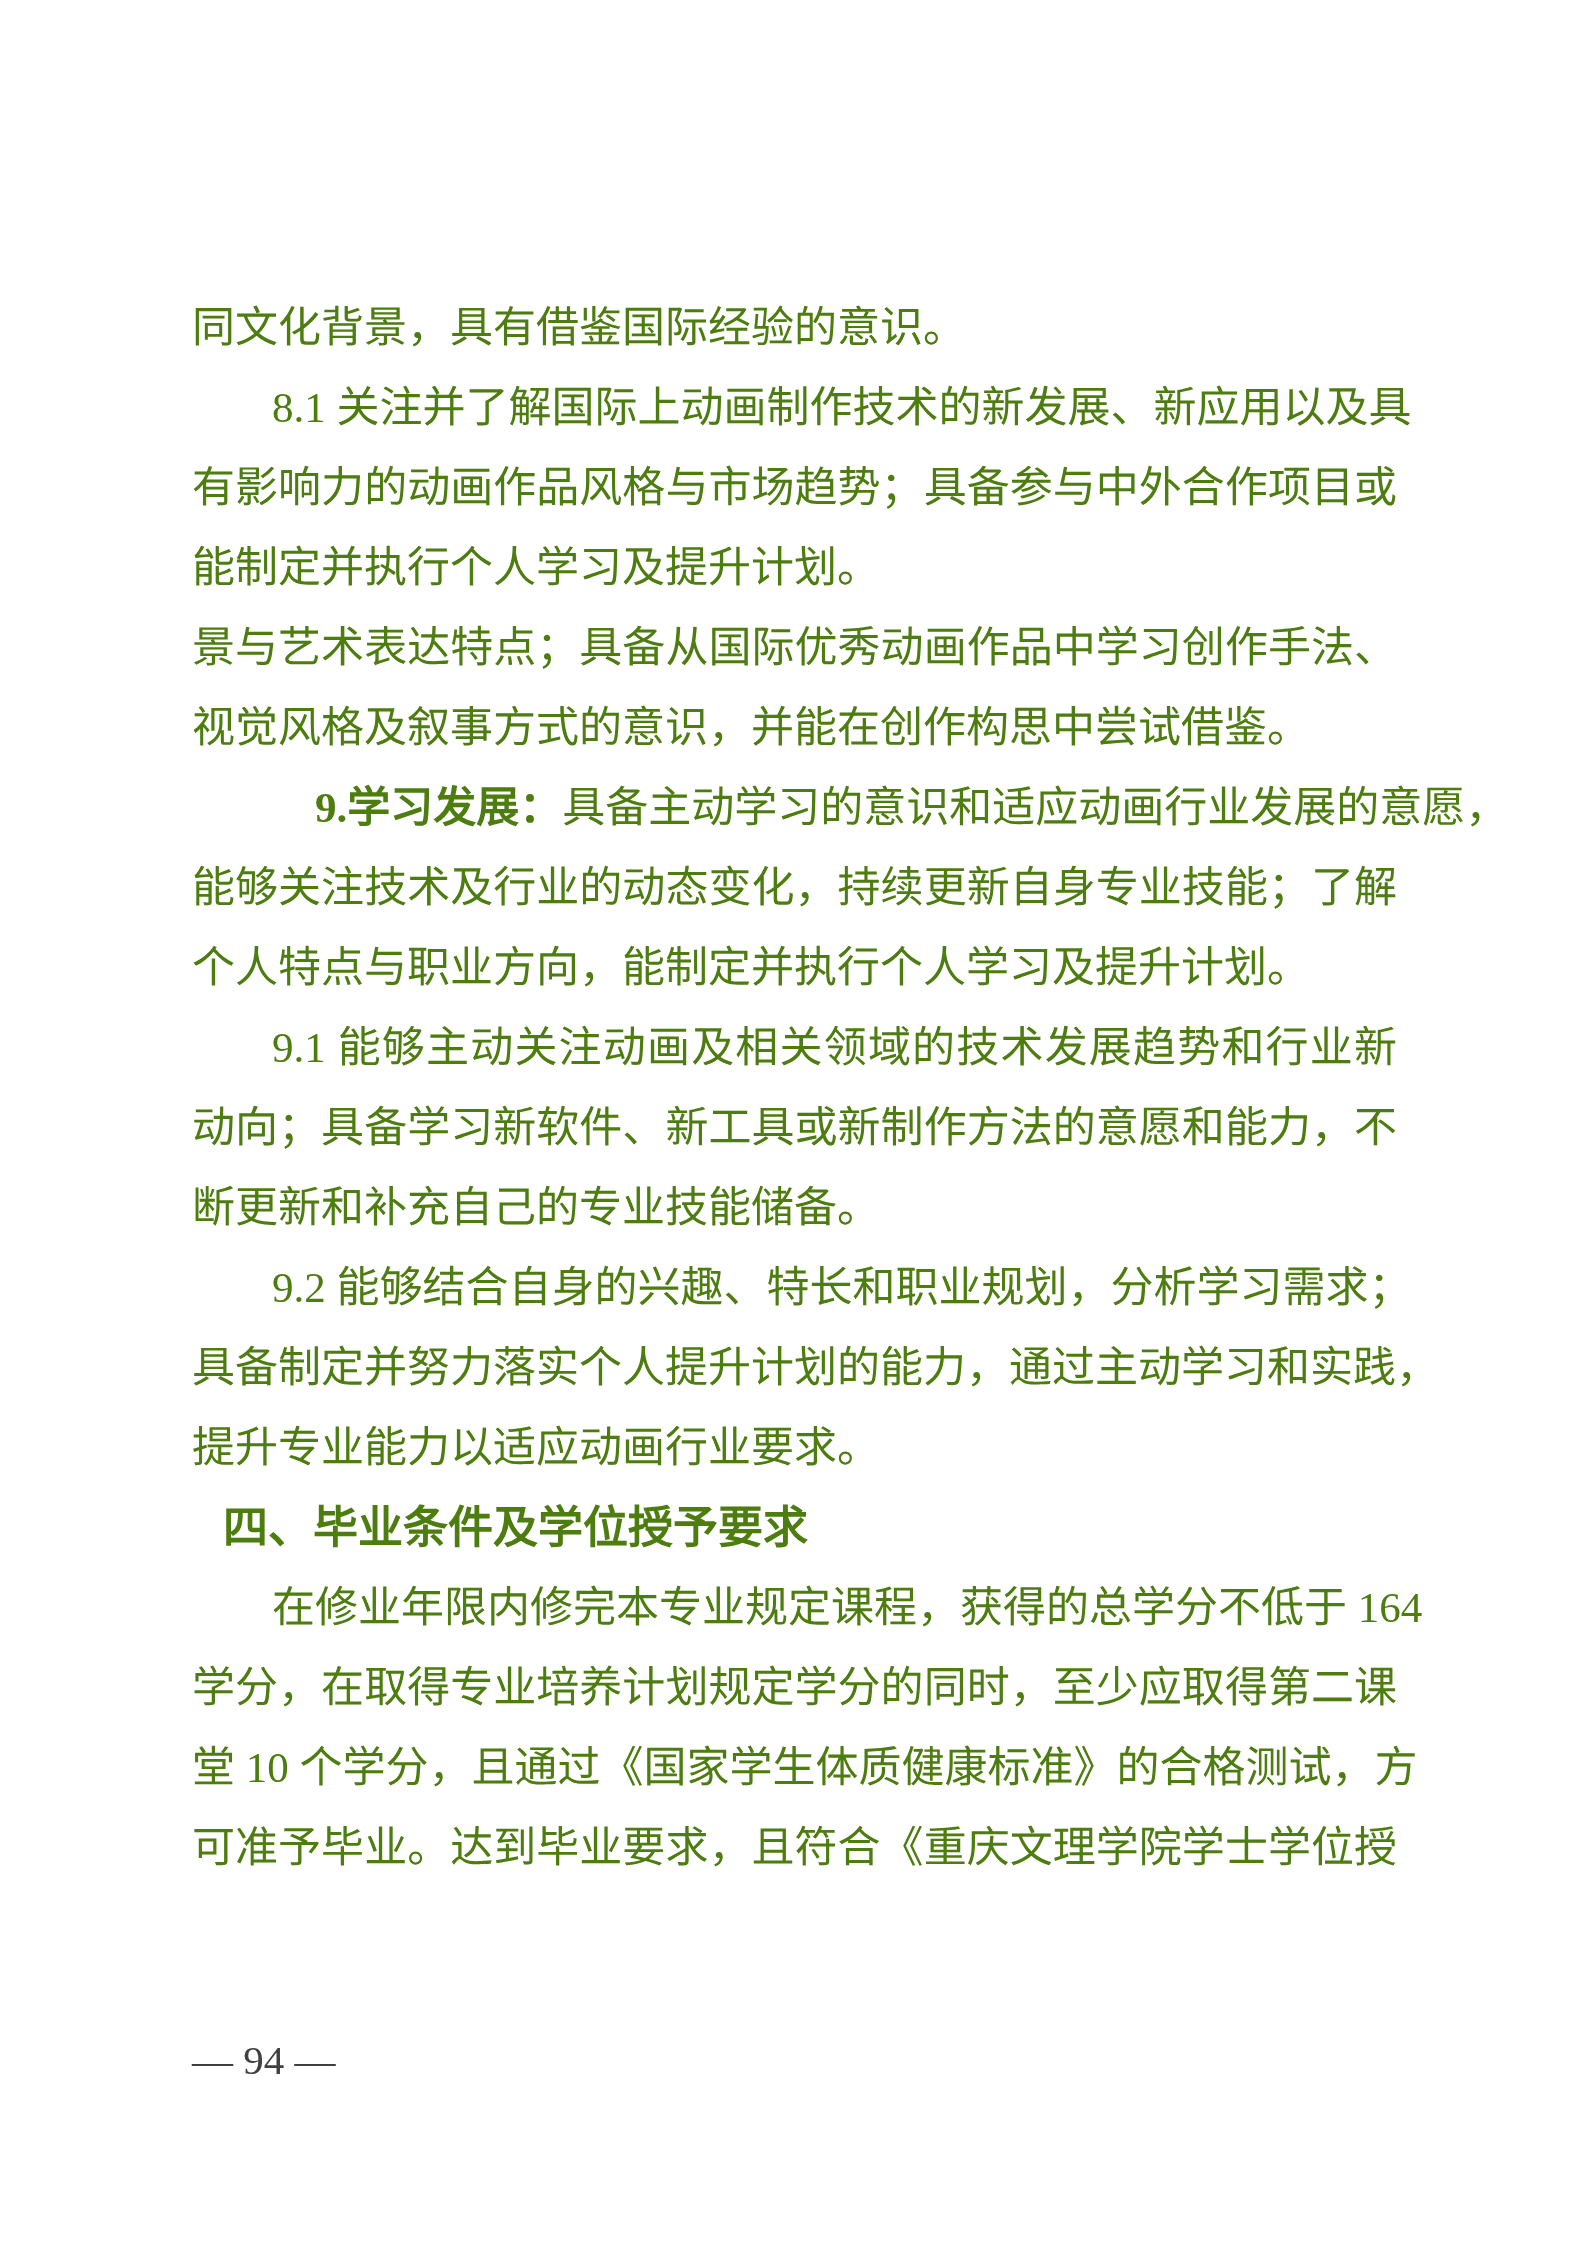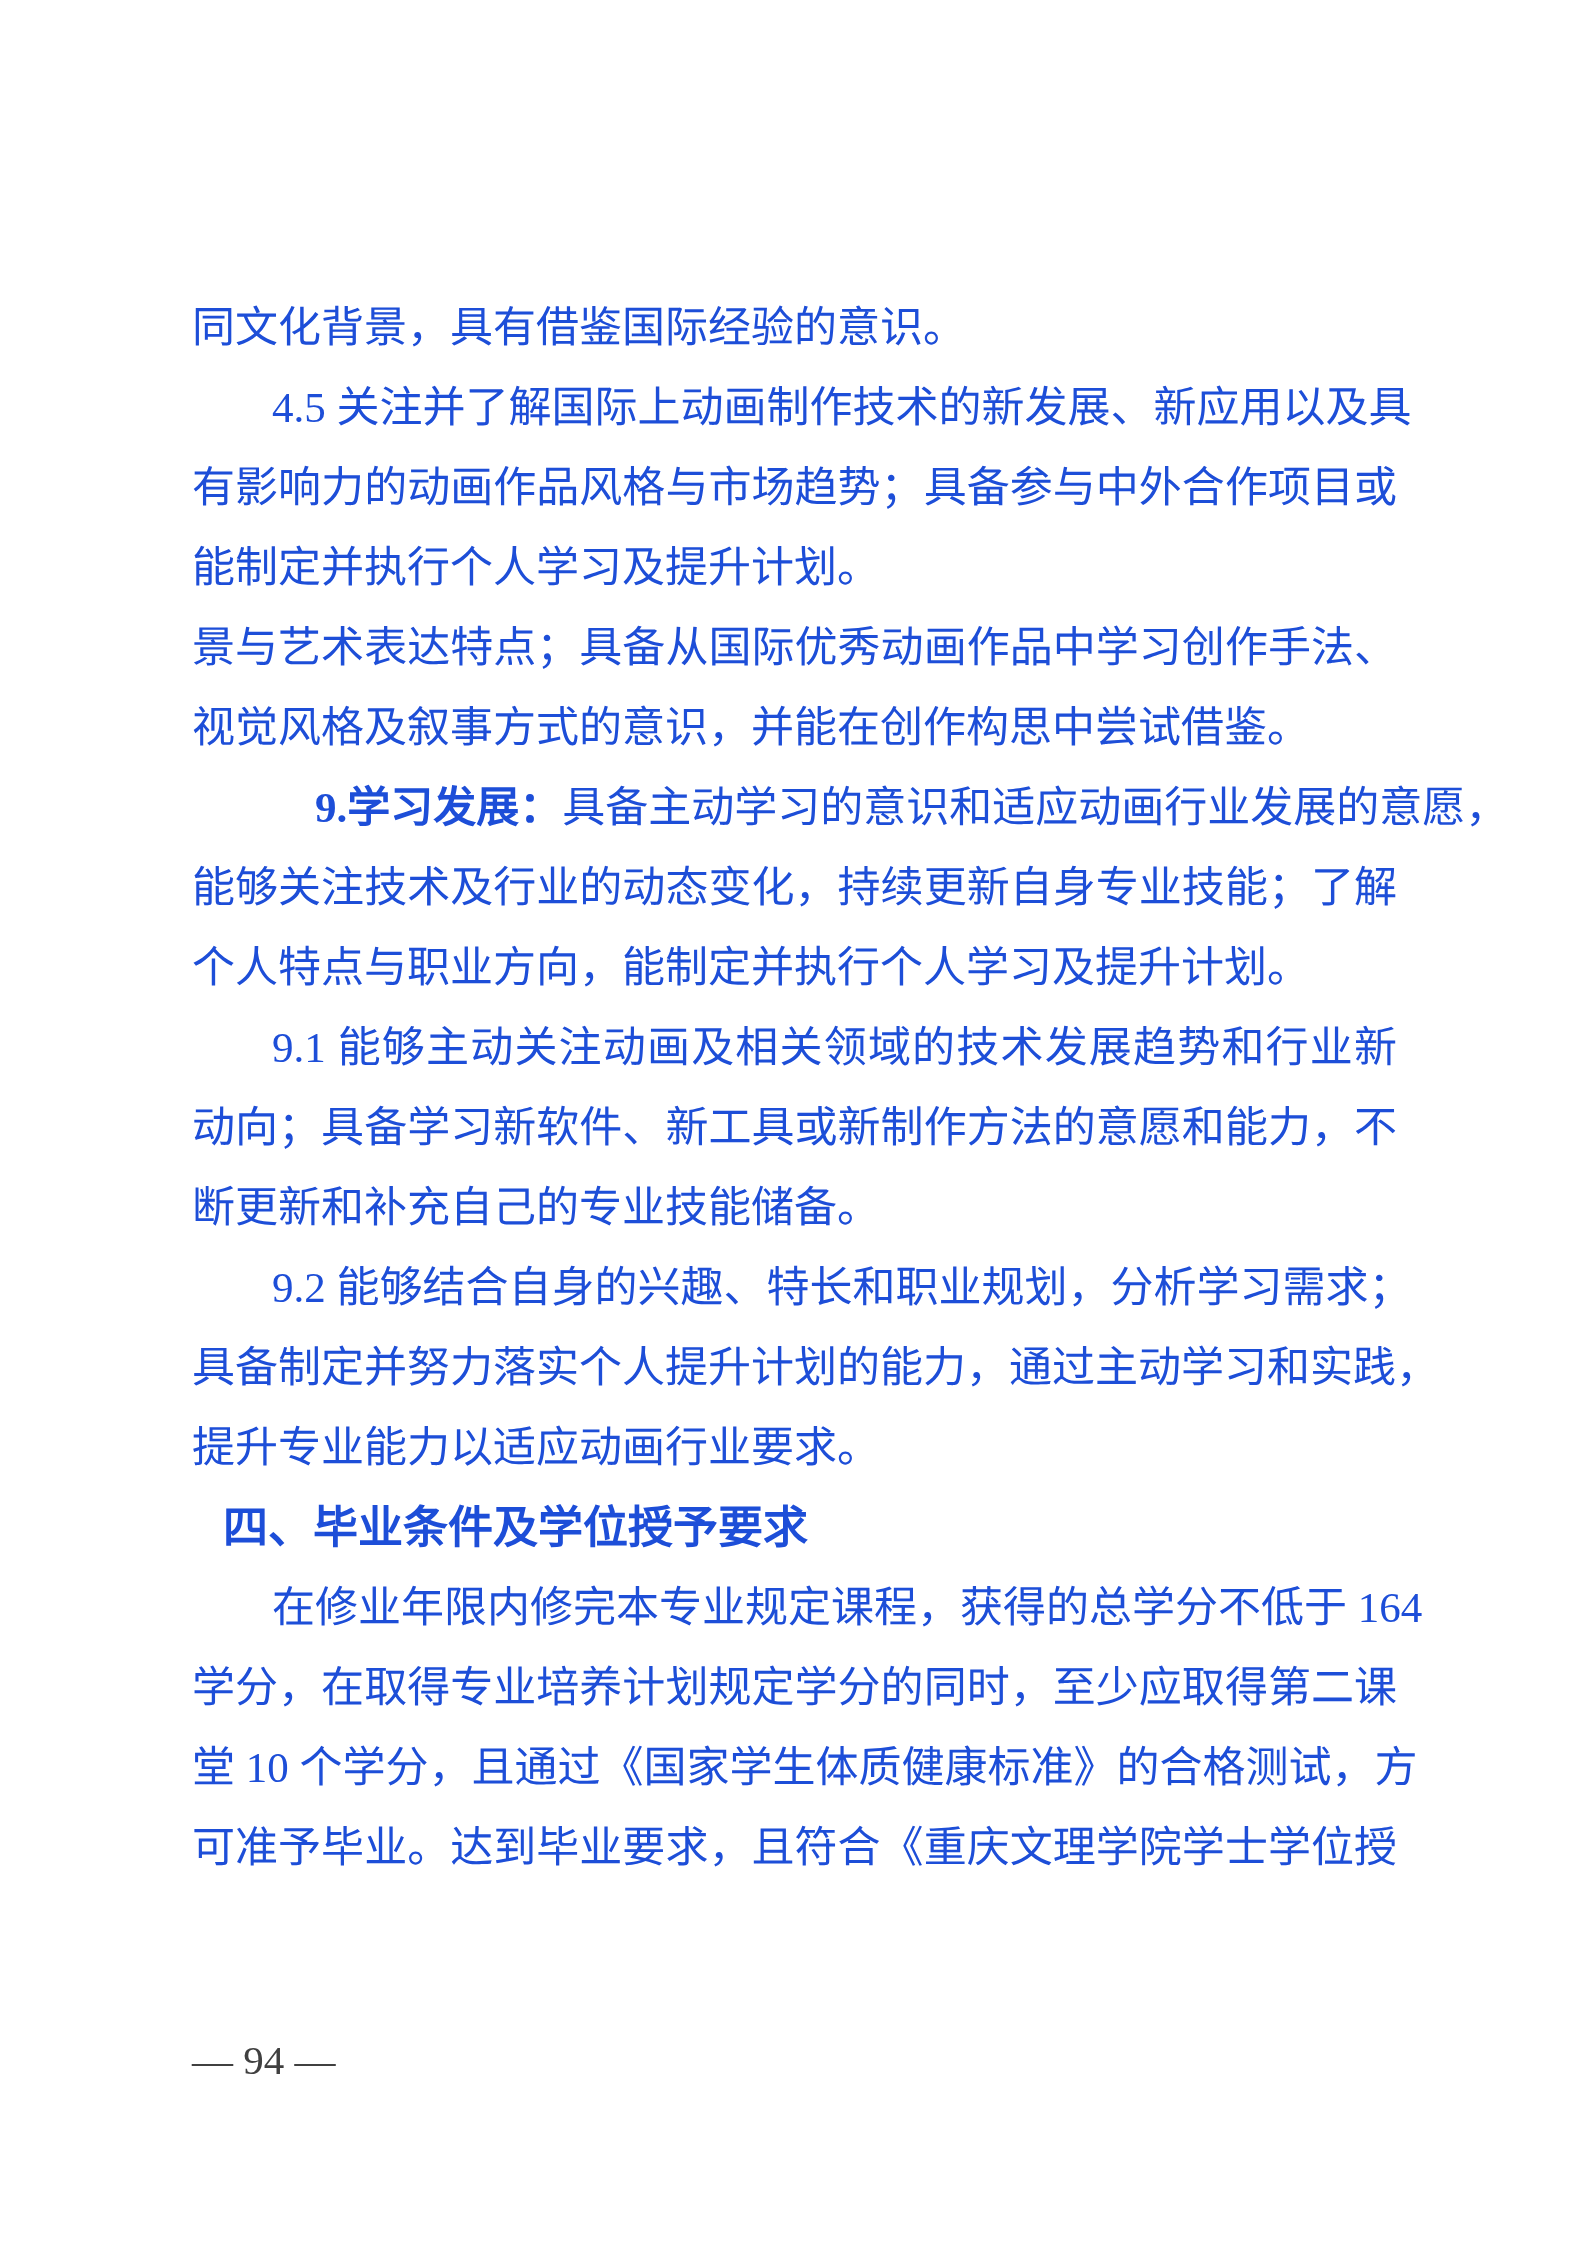--- a/index.html
+++ b/index.html
@@ -18,21 +18,21 @@
     position: absolute;
     left: 192px;
     top: 288px;
     width: 1205px;
   }
   .line {
     height: 80px;
     line-height: 80px;
     font-family: "Liberation Serif", "DejaVu Serif", serif;
     font-size: 43px;
-    color: #1d4ed8;
+    color: #4d7c0f;
     white-space: nowrap;
     text-align: left;
   }
   .line.fill {
     text-align: justify;
     text-align-last: justify;
   }
   .line.indent {
     padding-left: 80px;
   }
@@ -59,21 +59,21 @@
     color: #404040;
     white-space: nowrap;
   }
 </style>
 </head>
 <body>
 
 <div class="page">
   <div class="content" id="content">
       <div class="line">同文化背景，具有借鉴国际经验的意识。</div>
-      <div class="line indent fill">4.5 关注并了解国际上动画制作技术的新发展、新应用以及具</div>
+      <div class="line indent fill">8.1 关注并了解国际上动画制作技术的新发展、新应用以及具</div>
       <div class="line fill">有影响力的动画作品风格与市场趋势；具备参与中外合作项目或</div>
       <div class="line">能制定并执行个人学习及提升计划。</div>
       <div class="line fill">景与艺术表达特点；具备从国际优秀动画作品中学习创作手法、</div>
       <div class="line">视觉风格及叙事方式的意识，并能在创作构思中尝试借鉴。</div>
       <div class="line indent fill"><span class="lead">9.学习发展：</span><span>具备主动学习的意识和适应动画行业发展的意愿，</span></div>
       <div class="line fill">能够关注技术及行业的动态变化，持续更新自身专业技能；了解</div>
       <div class="line">个人特点与职业方向，能制定并执行个人学习及提升计划。</div>
       <div class="line indent fill">9.1 能够主动关注动画及相关领域的技术发展趋势和行业新</div>
       <div class="line fill">动向；具备学习新软件、新工具或新制作方法的意愿和能力，不</div>
       <div class="line">断更新和补充自己的专业技能储备。</div>

